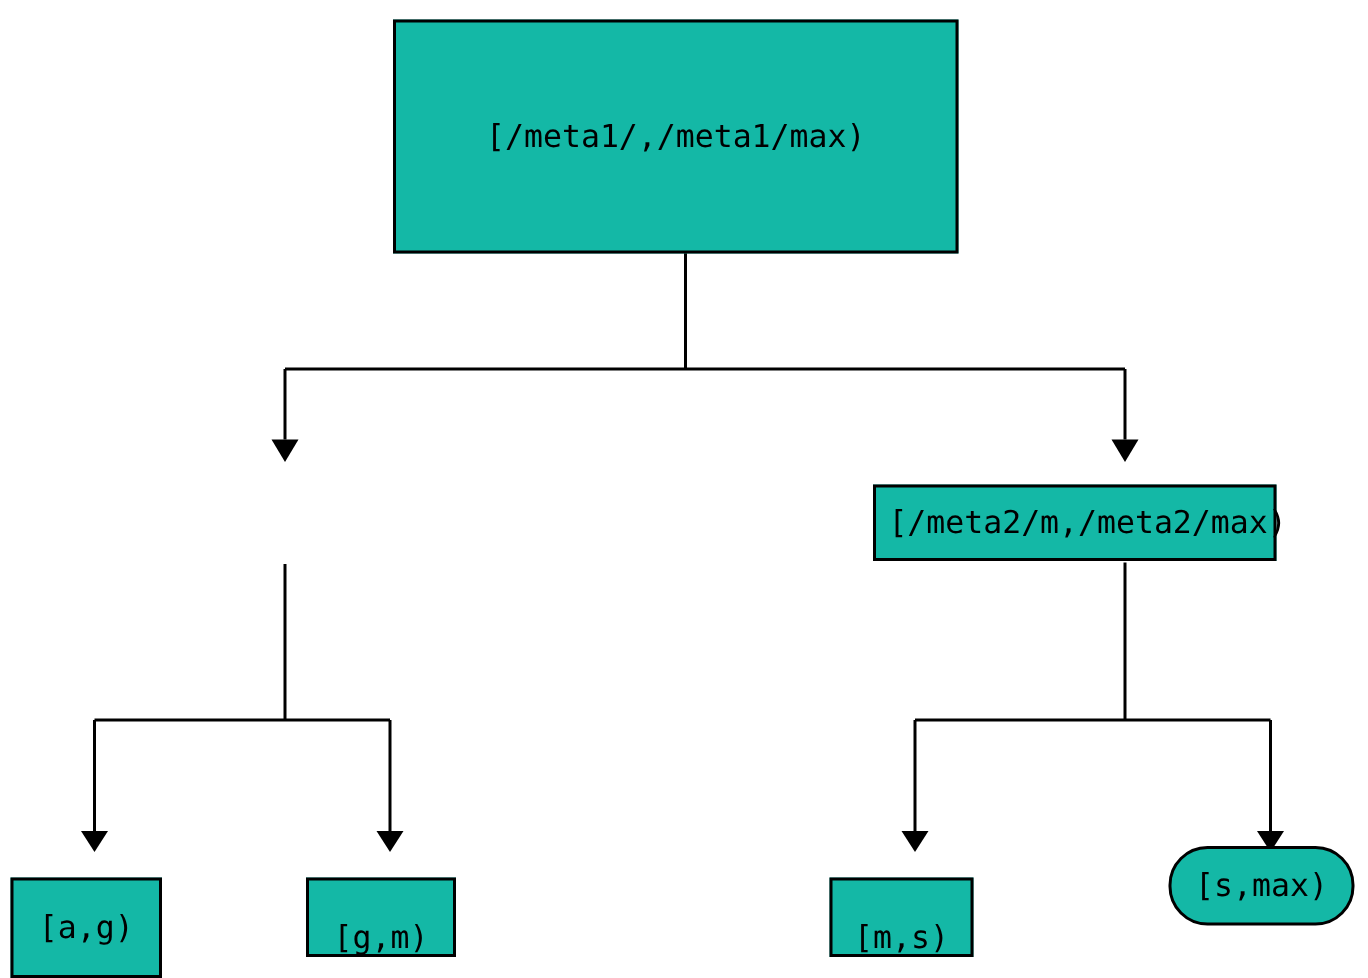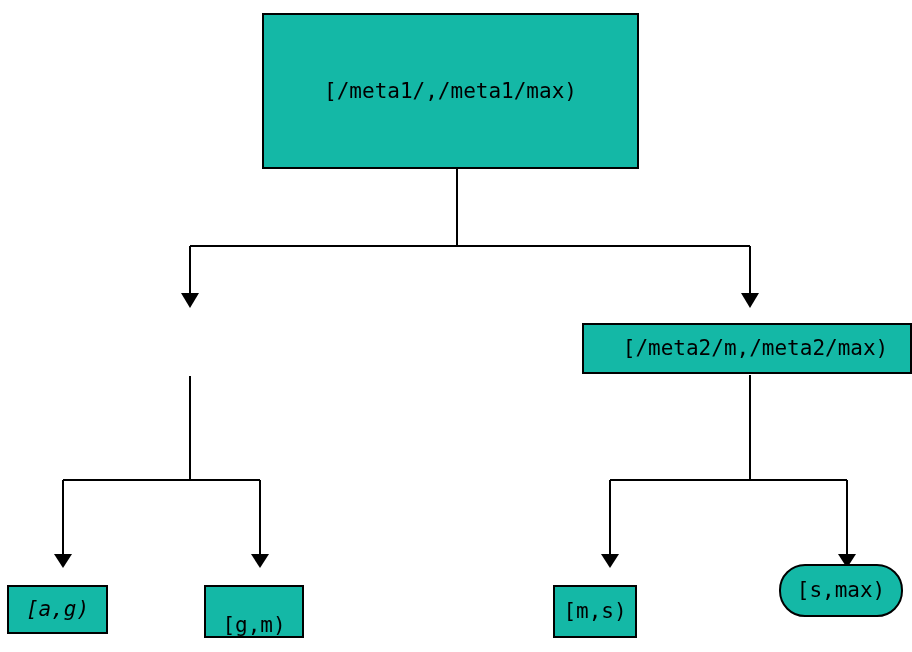--- a/index.html
+++ b/index.html
@@ -31,24 +31,24 @@
     justify-content: center;
     border: 2px solid #000000;
     background: #14b8a6;
     color: #000000;
     font-size: 21px;
     line-height: 1;
     white-space: nowrap;
   }
   .node-root       { left: 262px; top: 13px;  width: 377px; height: 156px; }
   .node-left-mid   { left: 22px;  top: 324px; width: 324px; height: 52px;  }
-  .node-right-mid  { left: 582px; top: 323px; width: 330px; height: 51px; padding-left: 17px;  }
-  .node-leaf-ag    { left: 7px;   top: 585px; width: 101px; height: 49px; font-style: italic;  }
+  .node-right-mid  { left: 582px; top: 323px; width: 269px; height: 51px; padding-left: 17px;  }
+  .node-leaf-ag    { left: 7px;   top: 585px; width: 101px; height: 67px;  }
   .node-leaf-gm    { left: 204px; top: 585px; width: 100px; height: 53px; align-items: flex-end;  }
-  .node-leaf-ms    { left: 553px; top: 585px; width: 84px; height: 53px;  }
+  .node-leaf-ms    { left: 553px; top: 585px; width: 96px; height: 53px; align-items: flex-end;  }
   .node-leaf-smax  { left: 779px; top: 564px; width: 124px; height: 53px; border-radius: 26px;  }
 </style>
 </head>
 <body>
 
 <div class="stage">
 
   <svg class="edges" viewBox="0 0 912 652" xmlns="http://www.w3.org/2000/svg">
 
     <g stroke="#000000" stroke-width="2" fill="none">

